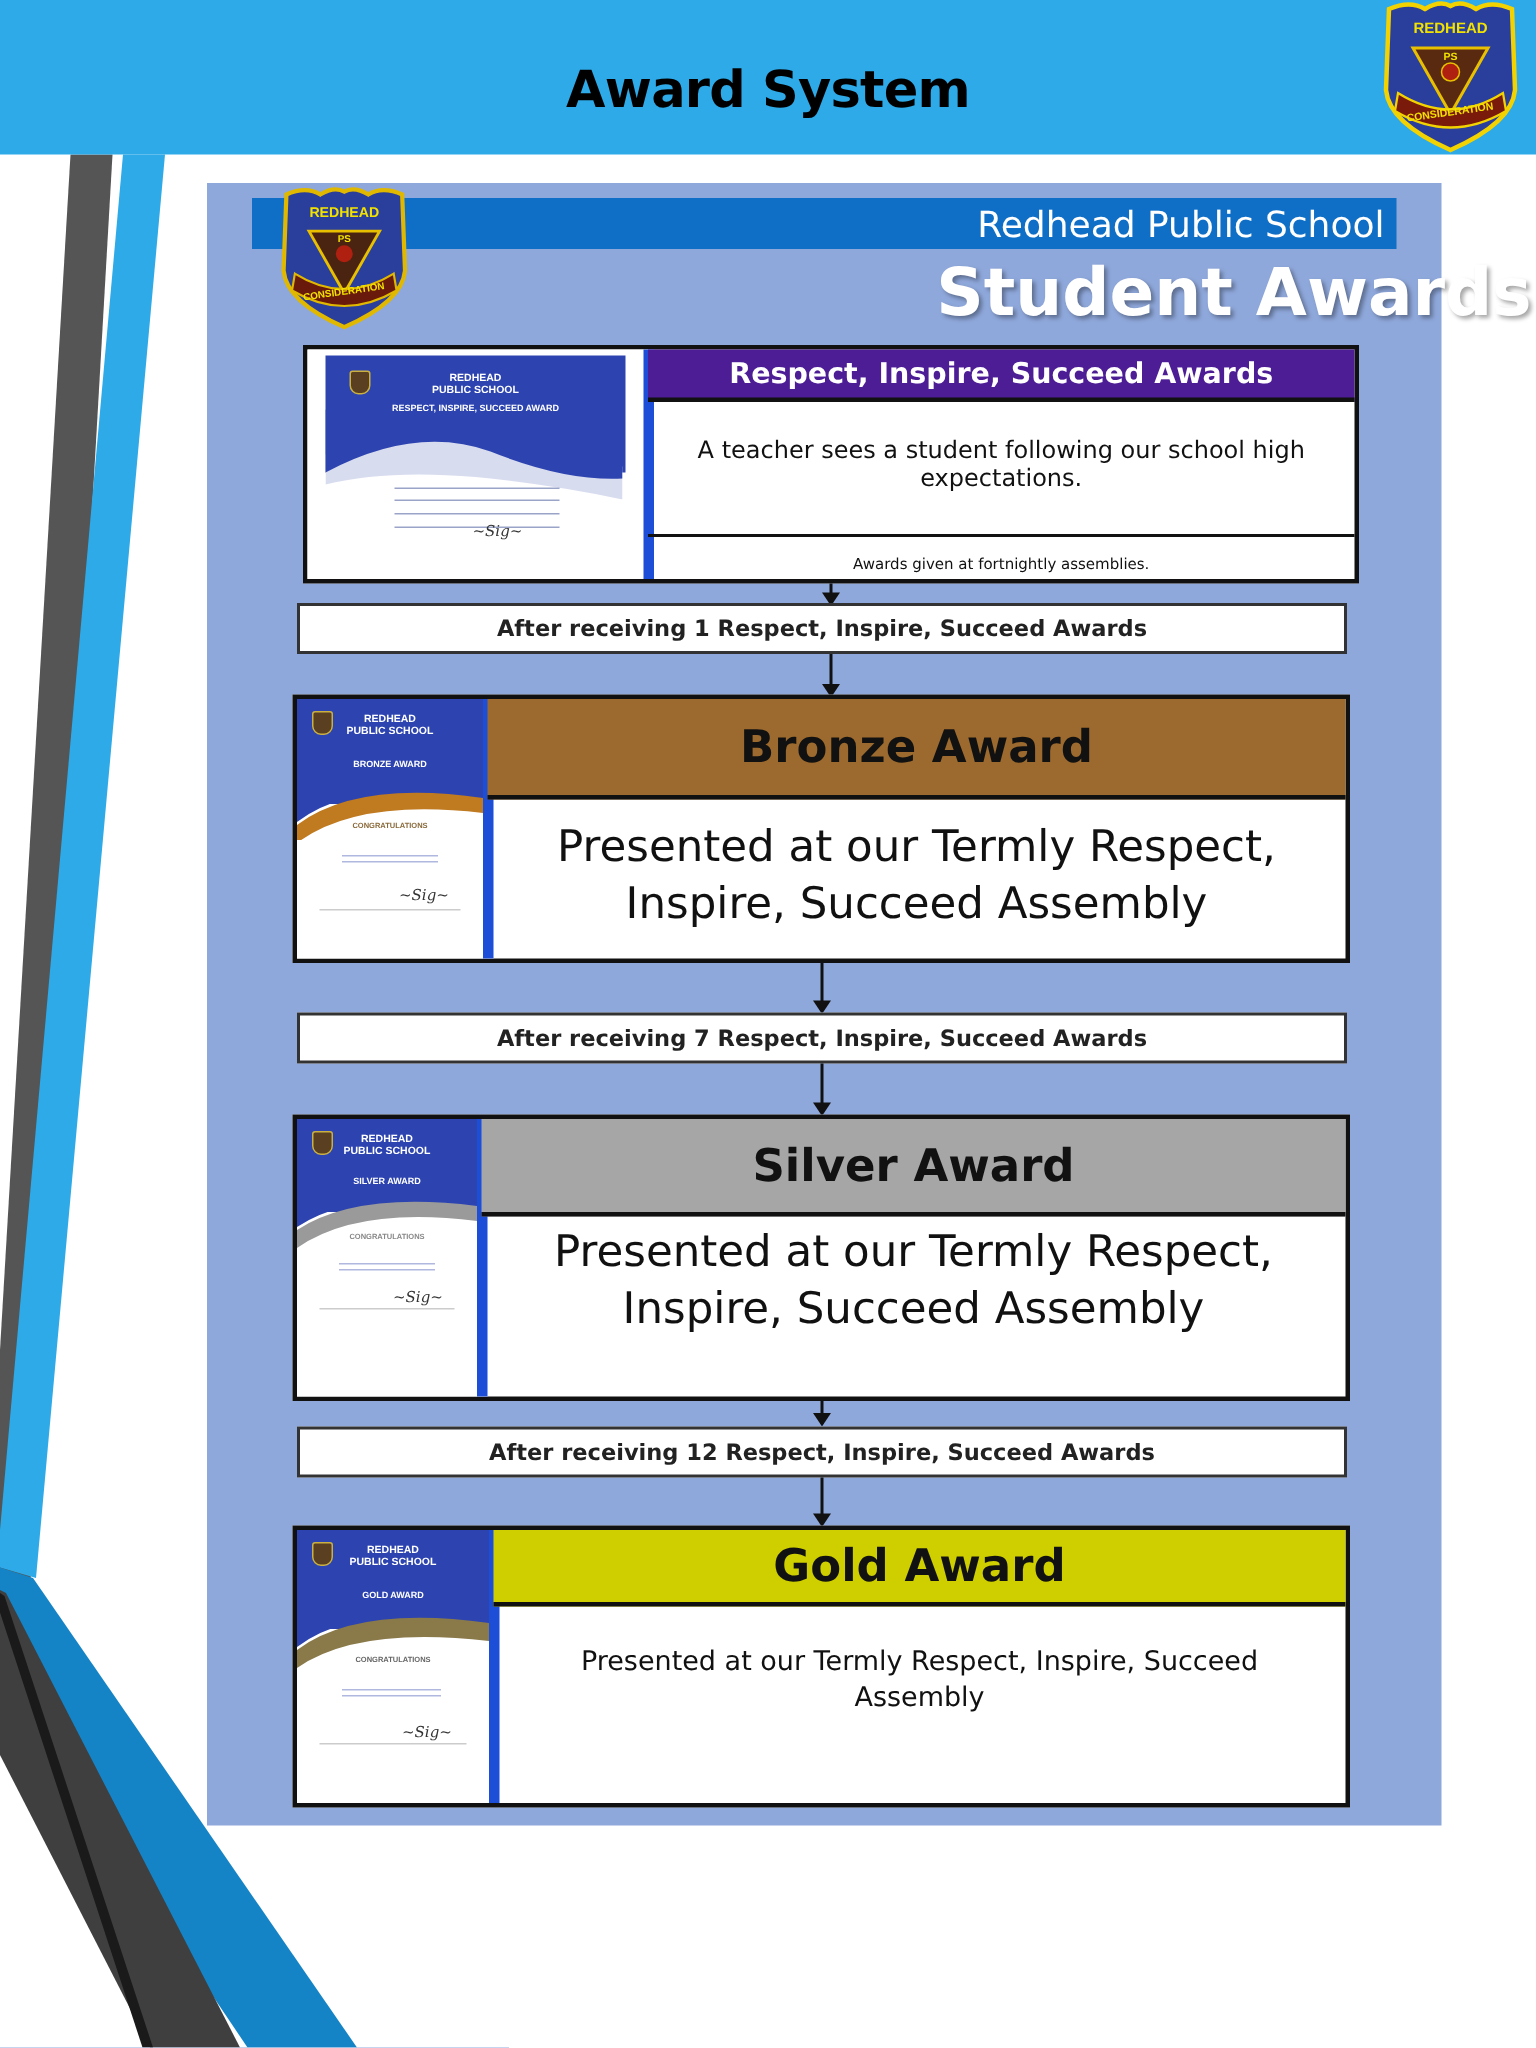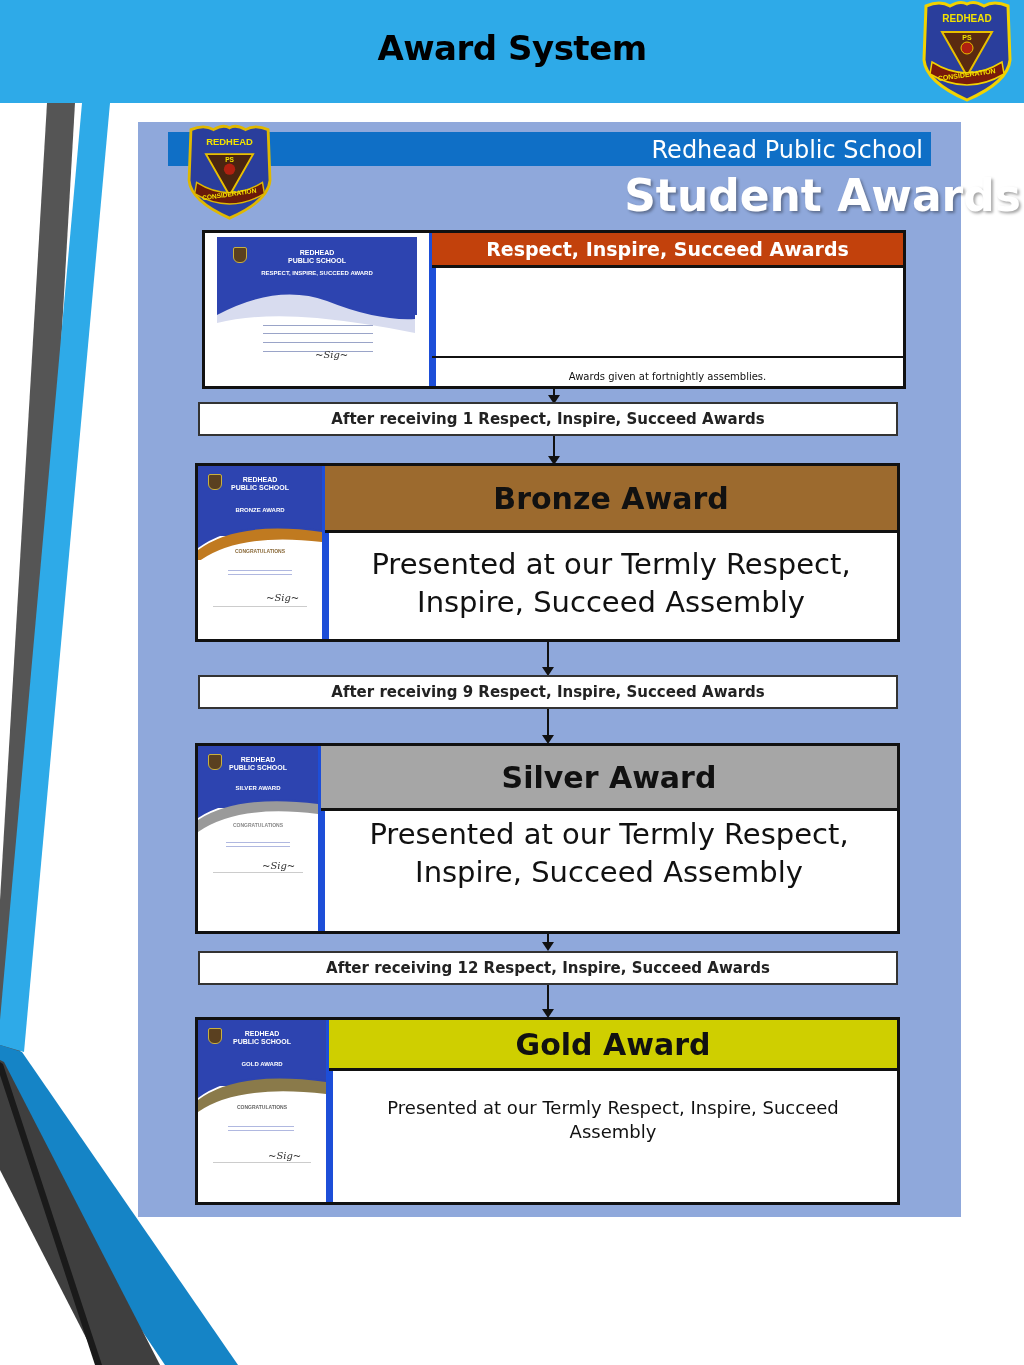--- a/index.html
+++ b/index.html
@@ -5,21 +5,21 @@
   html, body { margin:0; padding:0; }
   body {
     width:1024px; height:1365px; position:relative; overflow:hidden;
     background:#ffffff; font-family:"Liberation Sans", sans-serif;
   }
   .header {
     position:absolute; left:0; top:0; width:1024px; height:103px;
     background:#2eaae8;
   }
   .header-title {
-    position:absolute; left:0; top:28px; width:1024px; text-align:center;
+    position:absolute; left:0; top:40px; width:1024px; text-align:center;
     font-family:"DejaVu Sans", sans-serif; font-weight:bold; font-size:34px;
     color:#000; letter-spacing:-0.5px;
   }
   .crest { position:absolute; }
   .deco { position:absolute; left:0; top:0; width:260px; height:1365px; pointer-events:none; }
 
   .poster {
     position:absolute; left:138px; top:122px; width:823px; height:1095px;
     background:#8fa8db;
   }
@@ -138,23 +138,24 @@
       <div class="cert-txt" style="top:24px;">PUBLIC SCHOOL</div>
       <div class="cert-txt" style="top:36px; font-size:6px;">RESPECT, INSPIRE, SUCCEED AWARD</div>
       <div class="mini-crest" style="left:28px; top:14px;"></div>
       <div class="cert-line" style="left:58px; width:110px; top:92px;"></div>
       <div class="cert-line" style="left:58px; width:110px; top:100px;"></div>
       <div class="cert-line" style="left:58px; width:110px; top:109px;"></div>
       <div class="cert-line" style="left:58px; width:110px; top:118px;"></div>
       <div class="sig" style="left:110px; top:116px;">~Sig~</div>
     </div>
     <div class="right-col" style="left:227px;">
-      <div class="band" style="height:32px; background:#c2410c; color:#fff; font-size:19px;text-align:center;">
+      <div class="band" style="height:32px; background:#4c1d95; color:#fff; font-size:19px;text-align:center;">
         <span>Respect, Inspire, Succeed Awards</span>
       </div>
+      <div class="desc" style="top:35px; height:82px; font-size:16px; padding:0 10px;">A teacher sees a student following our school  high expectations.</div>
       <div class="desc" style="top:123px; height:36px; font-size:10px; border-top:2px solid #111;">Awards given at fortnightly assemblies.</div>
     </div>
   </div>
 
   <div class="arrow" style="left:415px; top:267px; height:13px;"></div>
   <div class="step" style="top:280px;">After receiving 1 Respect, Inspire, Succeed Awards</div>
   <div class="arrow" style="left:415px; top:314px; height:27px;"></div>
 
   <div class="box" style="left:57px; top:341px; width:705px; height:179px;">
     <div class="thumb" style="width:124px;">
@@ -175,21 +176,21 @@
     </div>
     <div class="right-col" style="left:127px;">
       <div class="band" style="height:64px; background:#9c6a2e; color:#111; font-size:30px;">
         <span>Bronze Award</span>
       </div>
       <div class="desc" style="top:67px; bottom:6px; font-size:29px; line-height:38px; padding:0 16px;">Presented at our Termly Respect, Inspire, Succeed Assembly</div>
     </div>
   </div>
 
   <div class="arrow" style="left:409px; top:520px; height:32px;"></div>
-  <div class="step" style="top:553px;">After receiving 9 Respect, Inspire, Succeed Awards</div>
+  <div class="step" style="top:553px;">After receiving 7 Respect, Inspire, Succeed Awards</div>
   <div class="arrow" style="left:409px; top:587px; height:33px;"></div>
 
   <div class="box" style="left:57px; top:621px; width:705px; height:191px;">
     <div class="thumb" style="width:120px;">
       <div class="cert-top" style="height:62px;"></div>
       <svg class="cert-wave" style="top:48px;" width="120" height="40" viewBox="0 0 120 40">
           <path d="M0,26 Q40,0 120,10 L120,20 Q40,10 0,38 Z" fill="#9a9a9a"></path>
           <path d="M0,24 Q40,-2 120,8 L120,0 L0,0 Z" fill="#2d44b0"></path>
         </svg>
       <div class="mini-crest" style="left:10px; top:8px;"></div>

